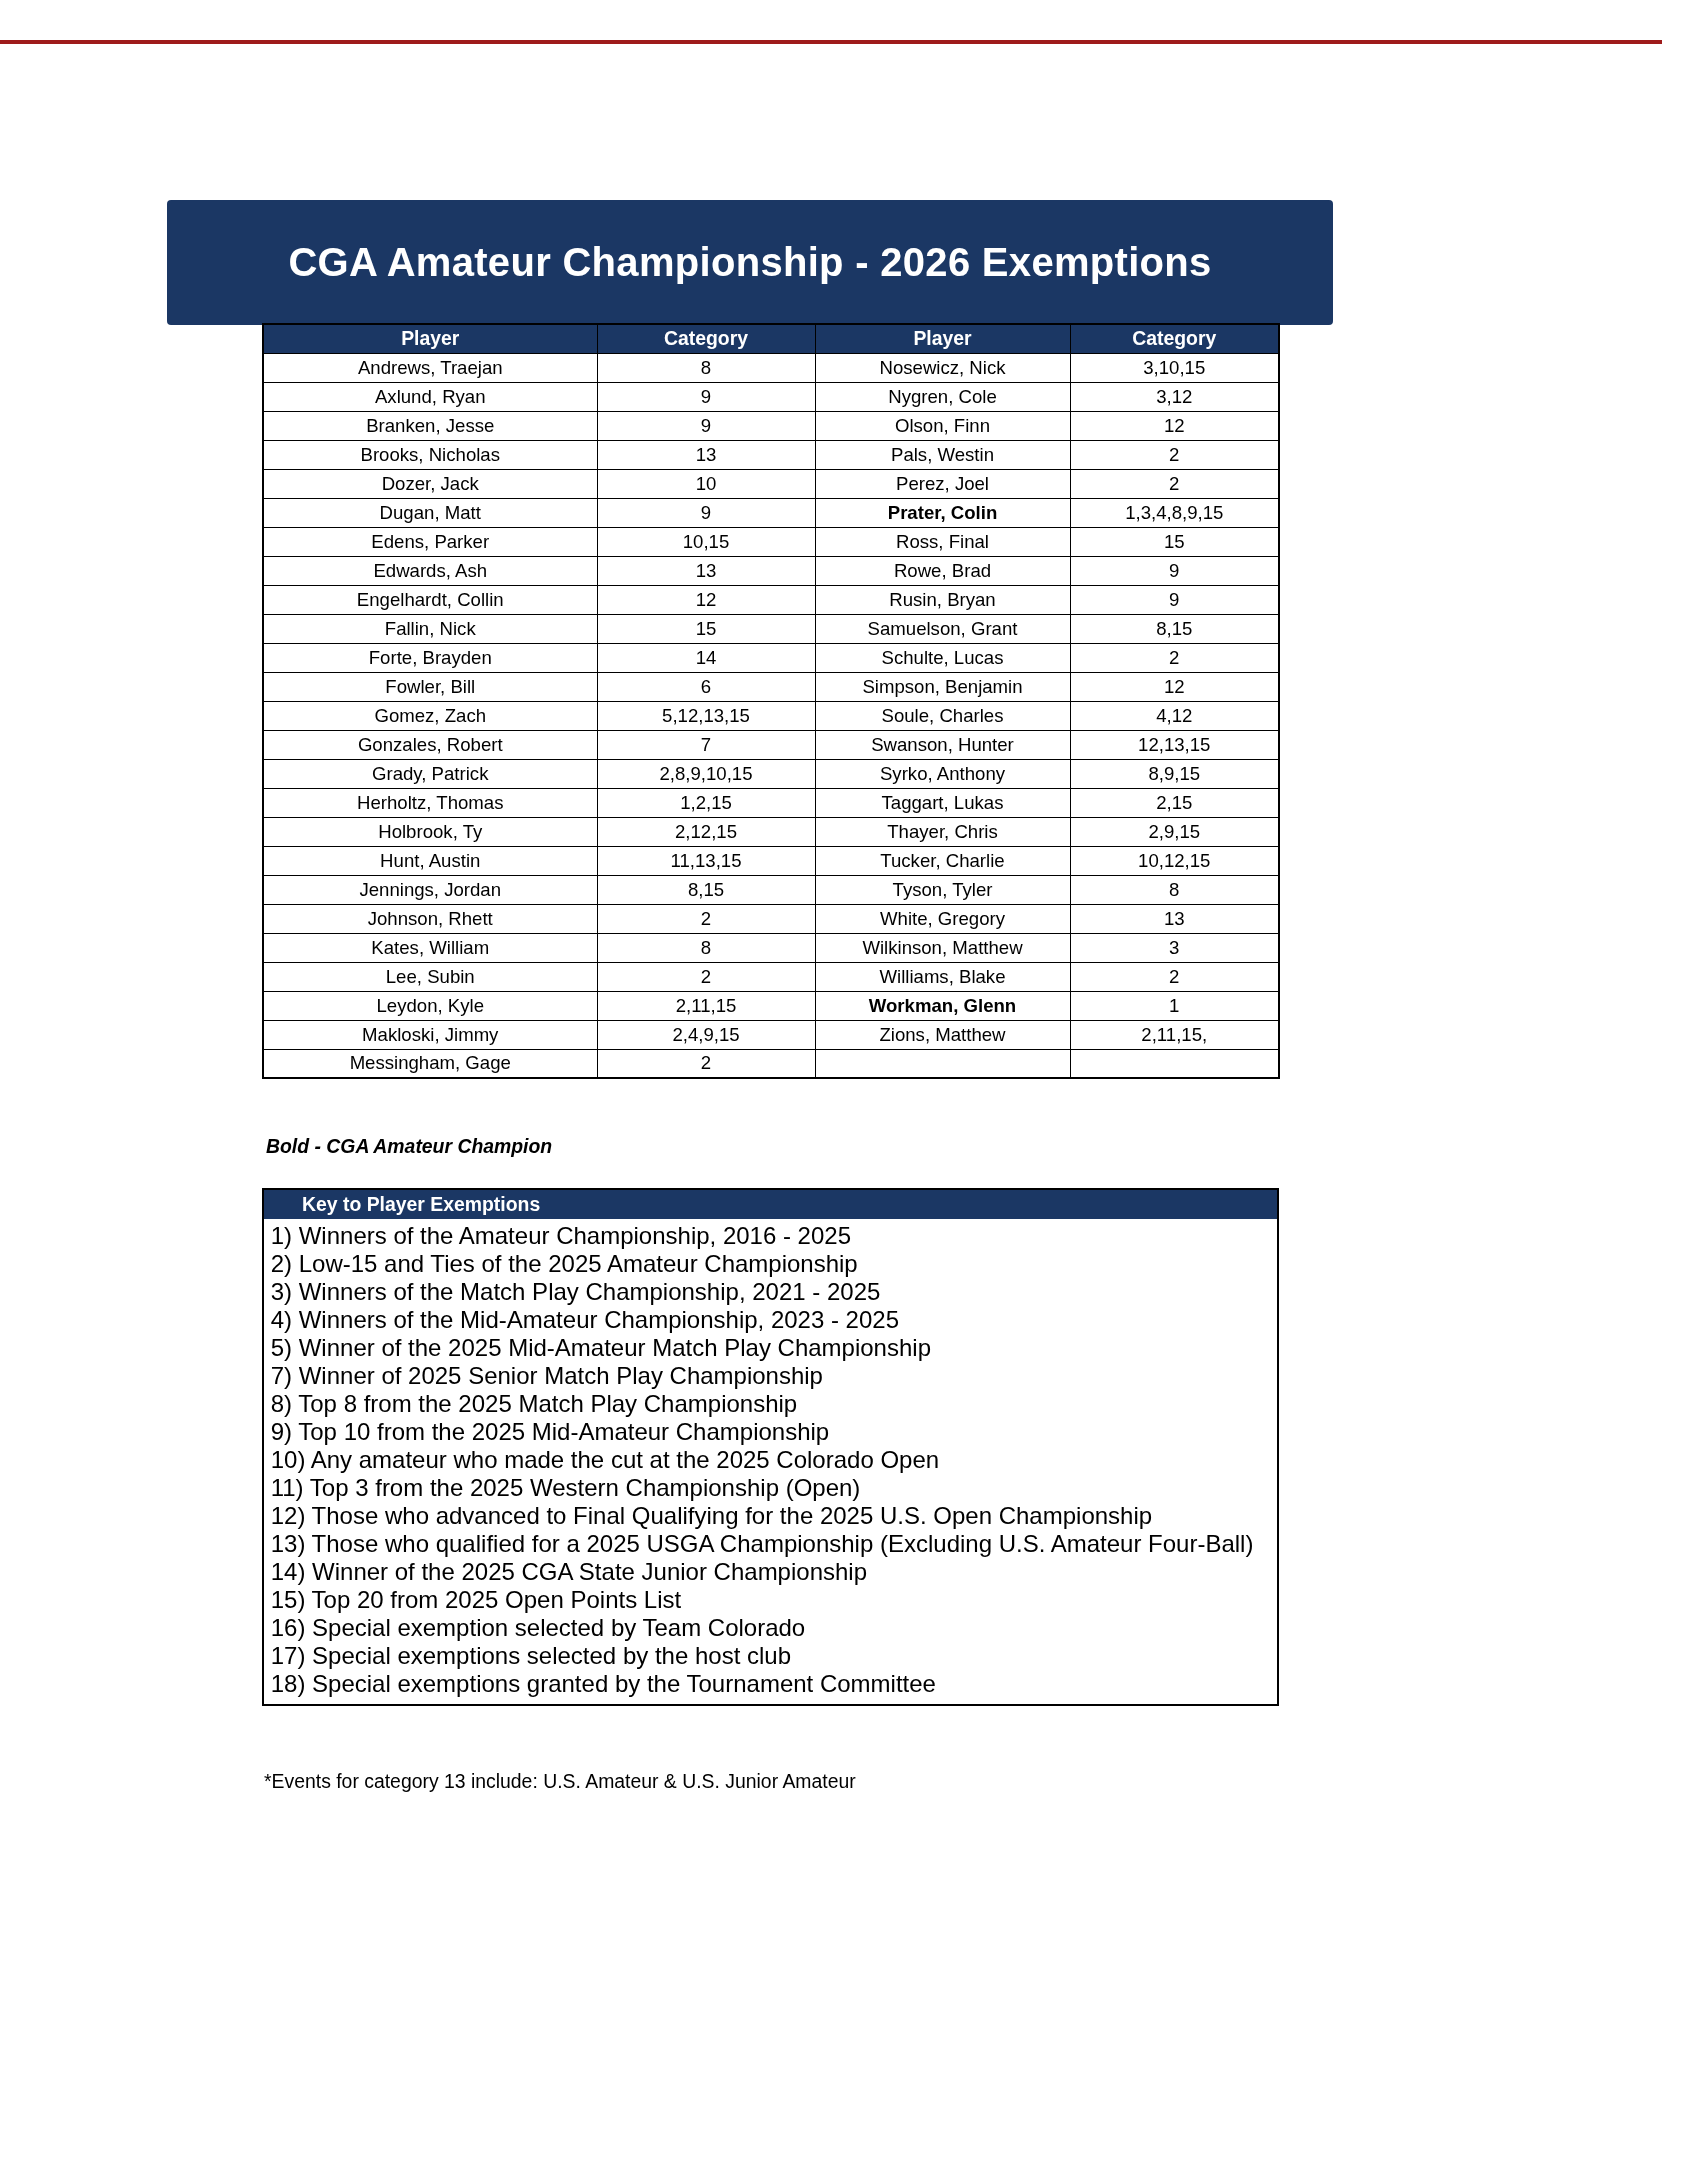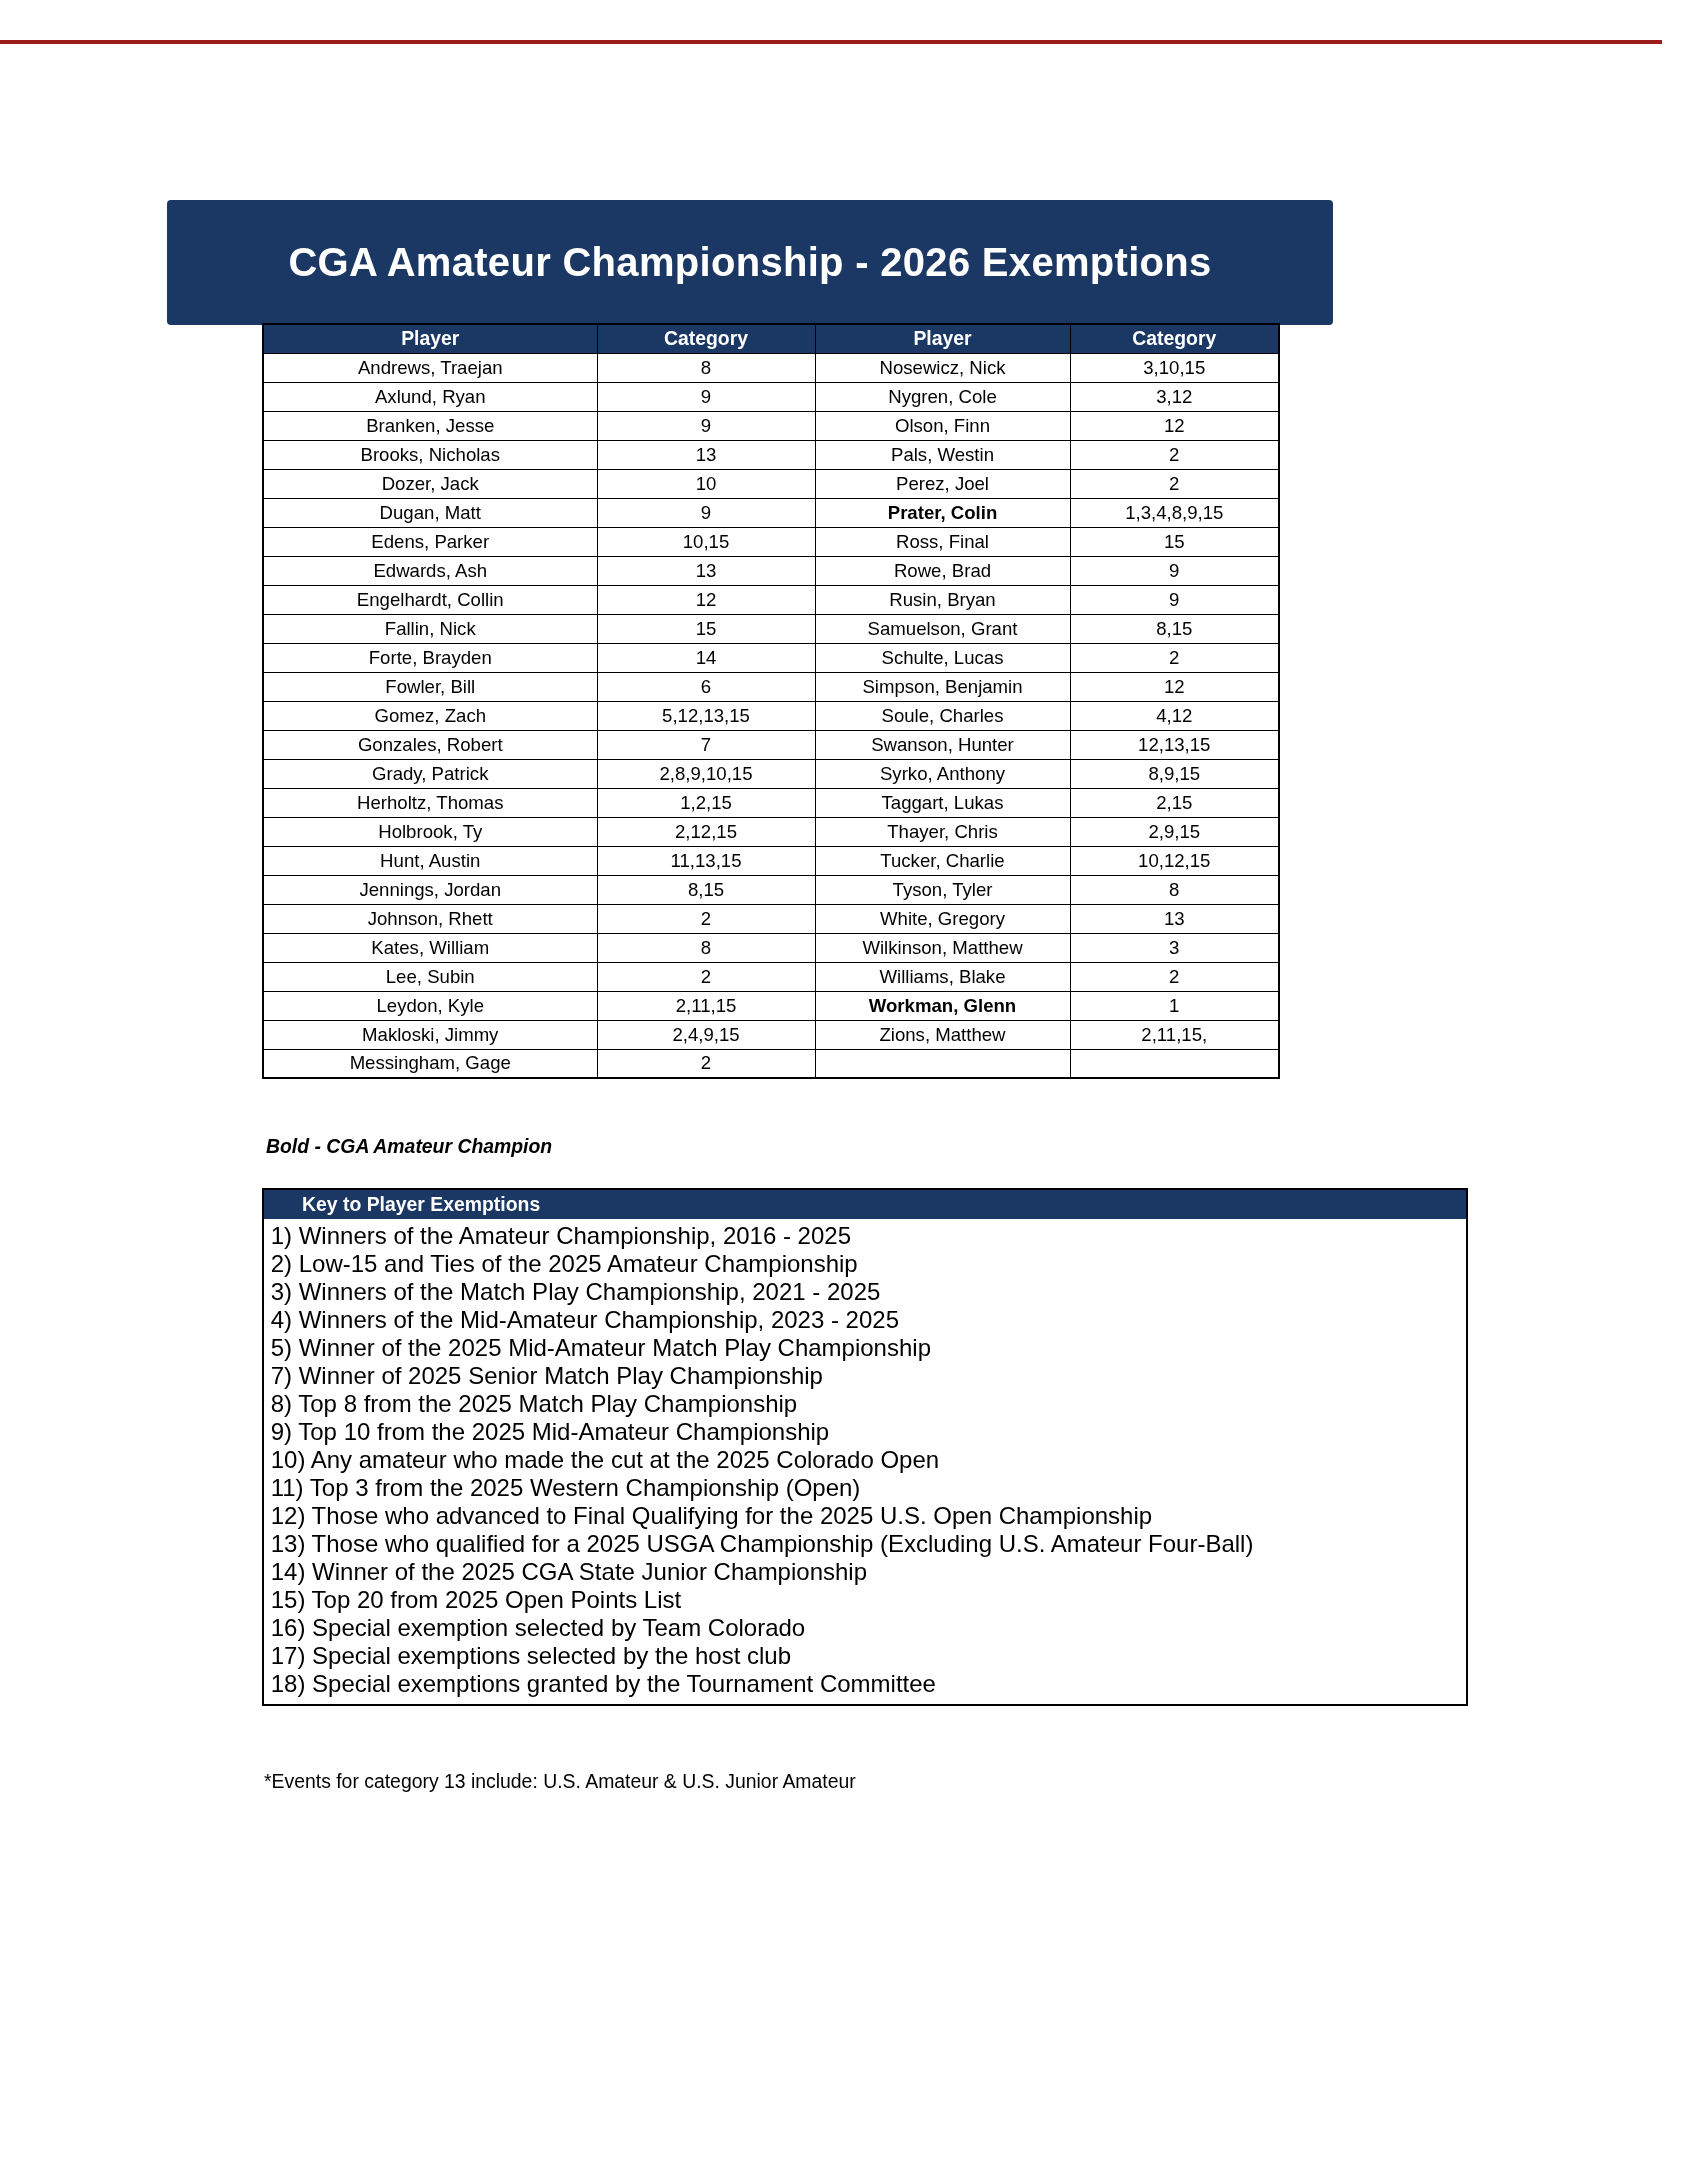--- a/index.html
+++ b/index.html
@@ -25,21 +25,21 @@
     border:1.7px solid #000; text-align:center; vertical-align:middle;
     font-size:18.6px; height:29px; padding:0 3.4px; white-space:nowrap; overflow:hidden;
   }
   table.exemptions th { background:var(--navy); color:#fff; font-weight:bold; font-size:19.4px; }
   col.c-p1 { width:334px; } col.c-c1 { width:218px; }
   col.c-p2 { width:255px; } col.c-c2 { width:209px; }
   td.bold { font-weight:bold; }
 
   .bold-note { position:absolute; left:266px; top:1135px; font-size:19.4px; font-weight:bold; font-style:italic; }
 
-  .key { position:absolute; left:262px; top:1188px; width:1206px; border:2.5px solid #000; background:#fff; }
+  .key { position:absolute; left:262px; top:1188px; width:1017px; border:2.5px solid #000; background:#fff; }
   .key-header {
     height:29px; background:var(--navy); color:#fff;
     display:flex; align-items:center; padding-left:38px;
     font-size:19.4px; font-weight:bold;
   }
   .key-body { padding:2.5px 0 6.7px 0; }
   .key-item { font-size:24px; line-height:28px; padding-left:6.7px; white-space:nowrap; }
 
   .footnote { position:absolute; left:264px; top:1770px; font-size:19.4px; }
 </style>

